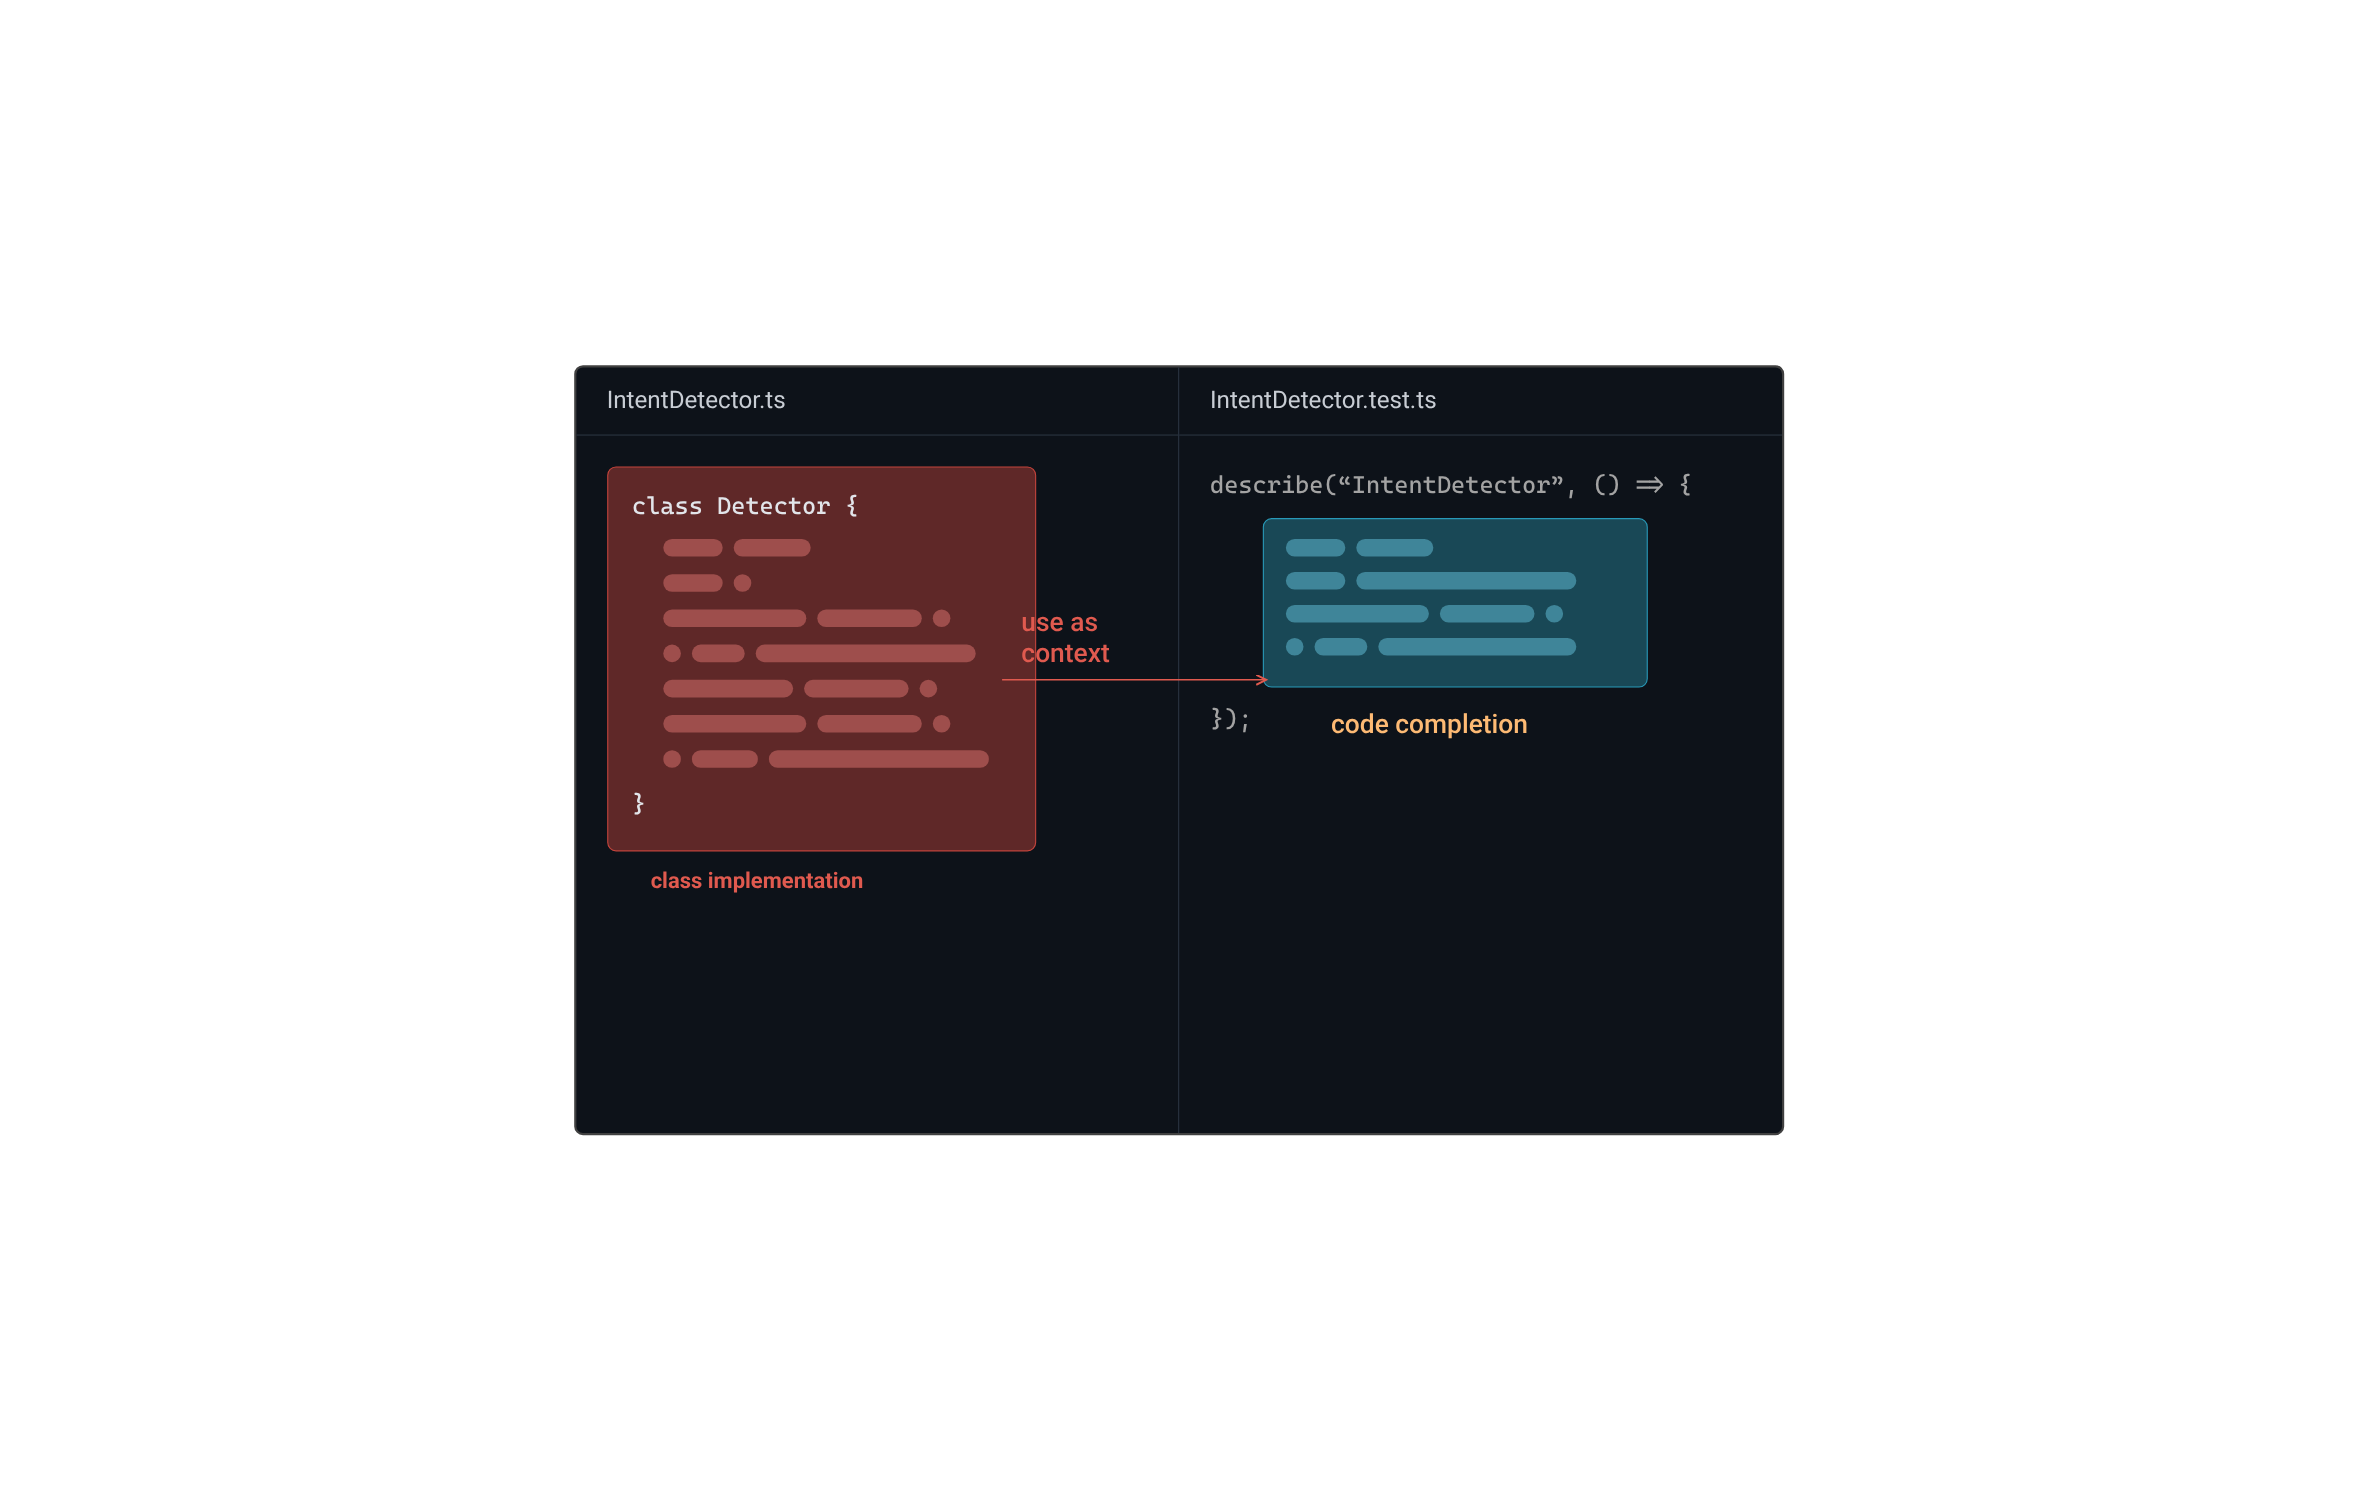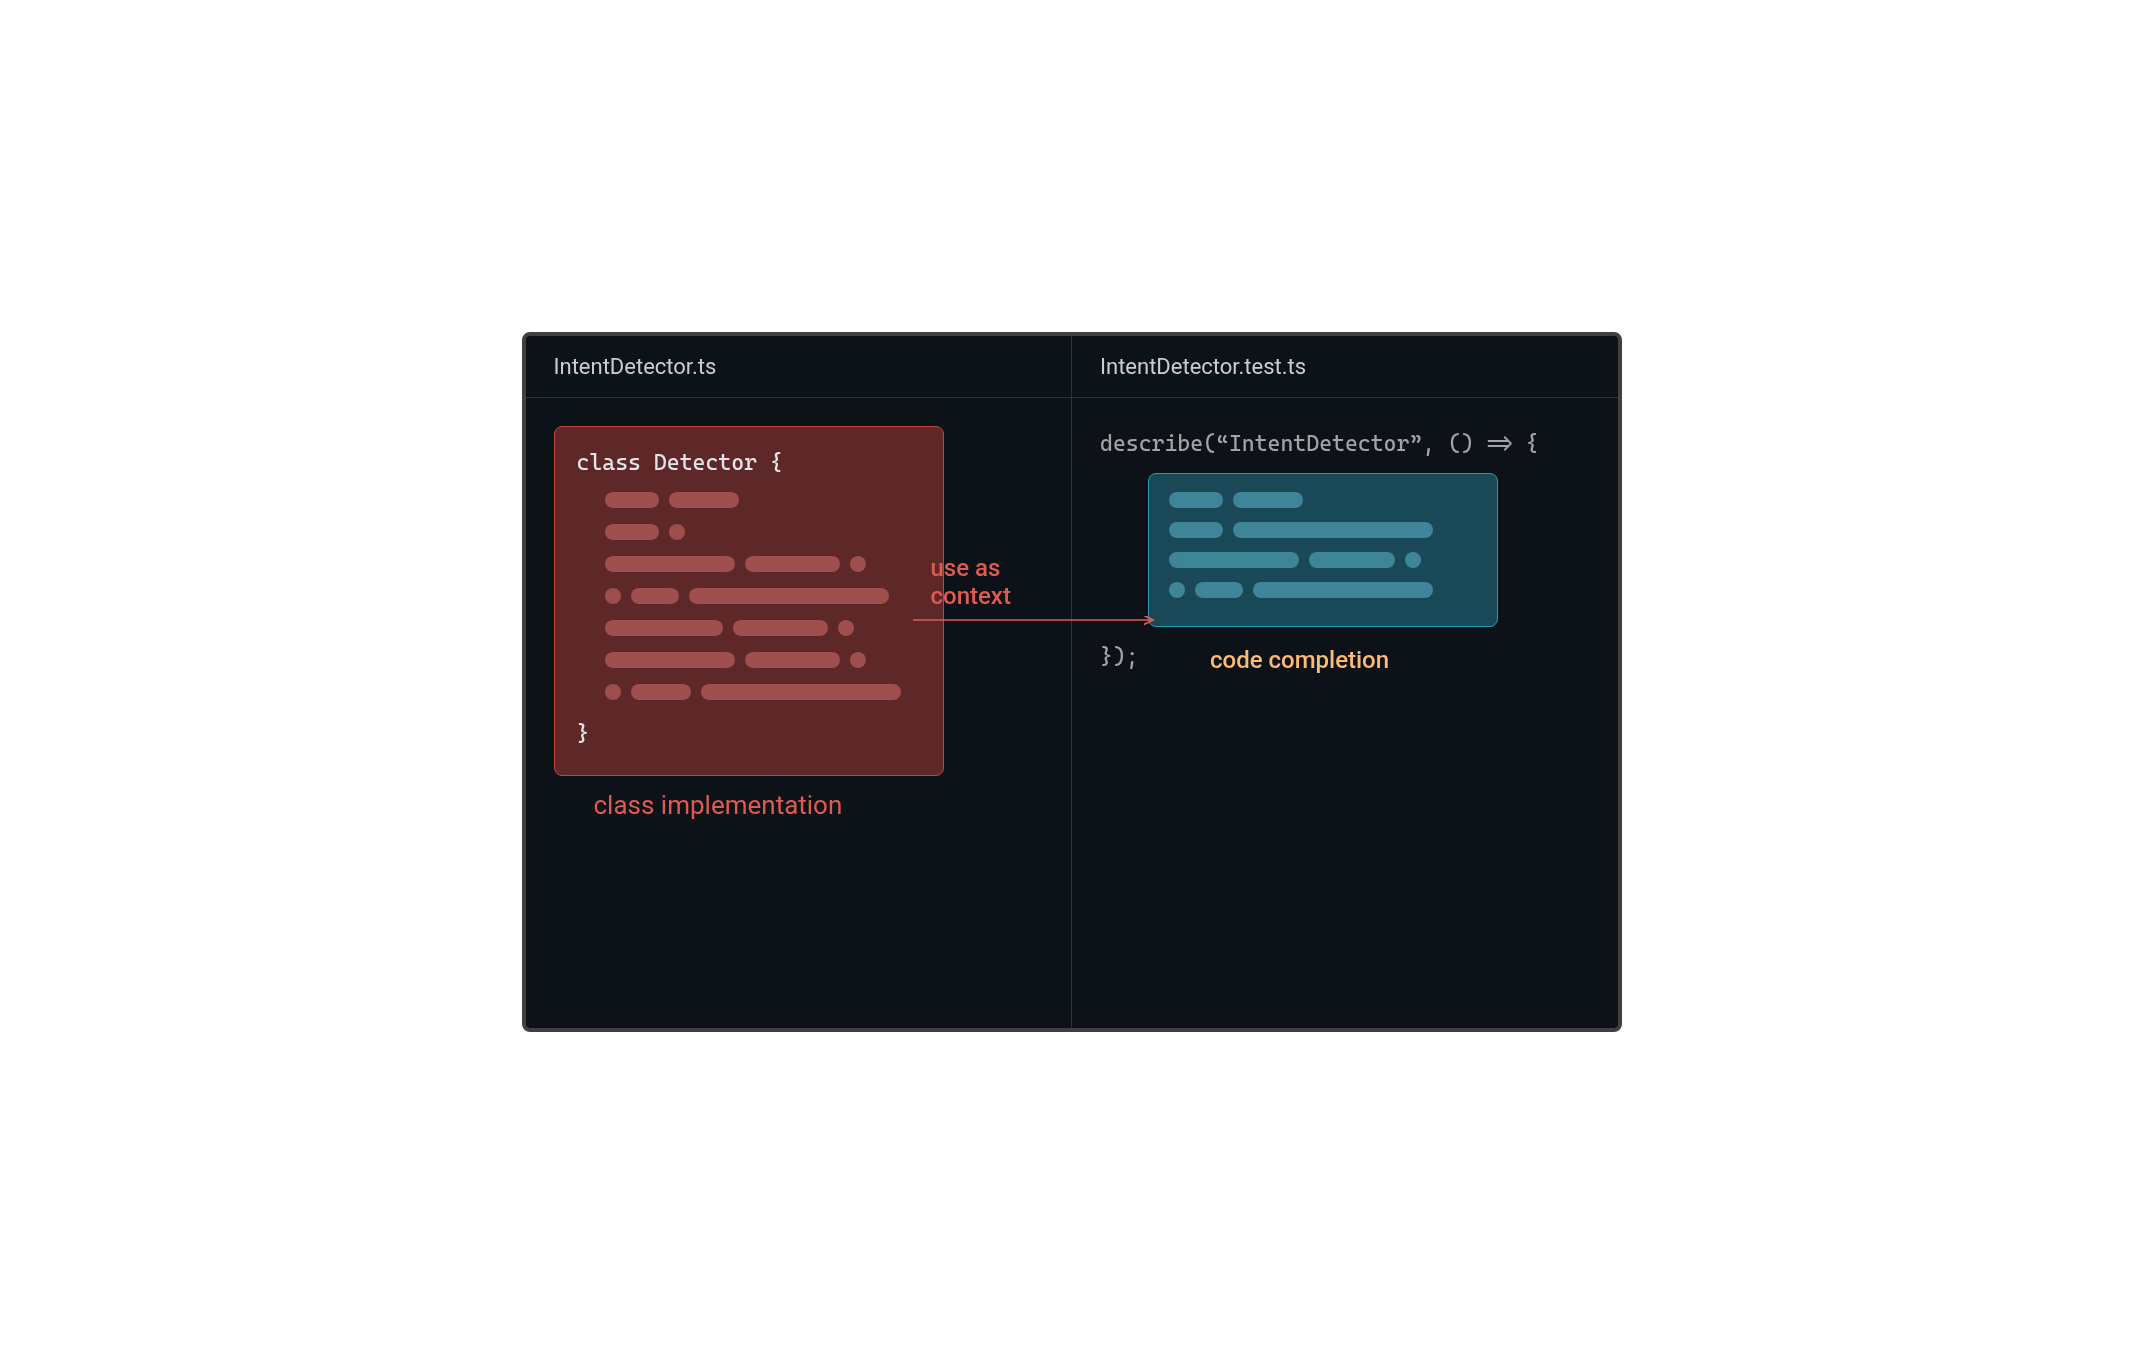--- a/index.html
+++ b/index.html
@@ -15,21 +15,21 @@
       align-items: center;
       justify-content: center;
       min-height: 100vh;
       padding: 40px;
     }
 
     .container {
       width: 1100px;
       height: 700px;
       background: #0d1219;
-      border: 4px solid #404040;
+      border: 2px solid #404040;
       border-radius: 8px;
       display: flex;
       position: relative;
       overflow: visible;
     }
 
     .pane {
       flex: 1;
       position: relative;
     }
@@ -127,22 +127,22 @@
 
     .dot-teal {
       width: 16px;
       height: 16px;
       border-radius: 50%;
       background: rgba(70, 145, 165, 0.85);
     }
 
     .label-red {
       color: #e05a4f;
-      font-size: 26px;
-      font-weight: 400;
+      font-size: 20px;
+      font-weight: 700;
       margin-top: 14px;
       margin-left: 40px;
     }
 
     .label-teal {
       color: #fdba74;
       font-size: 24px;
       font-weight: 500;
       margin-left: 110px;
       margin-top: 6px;

